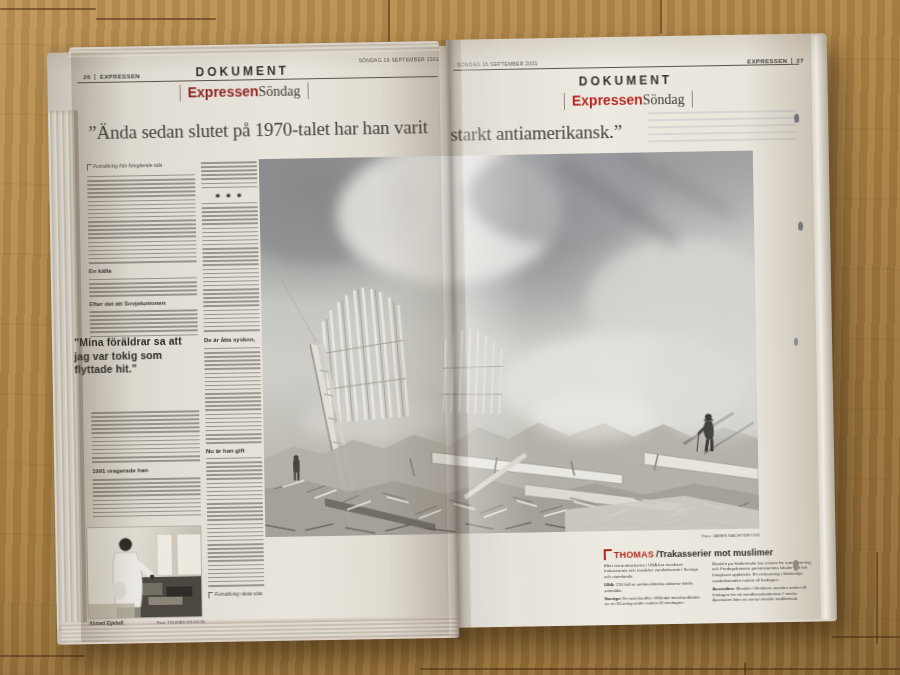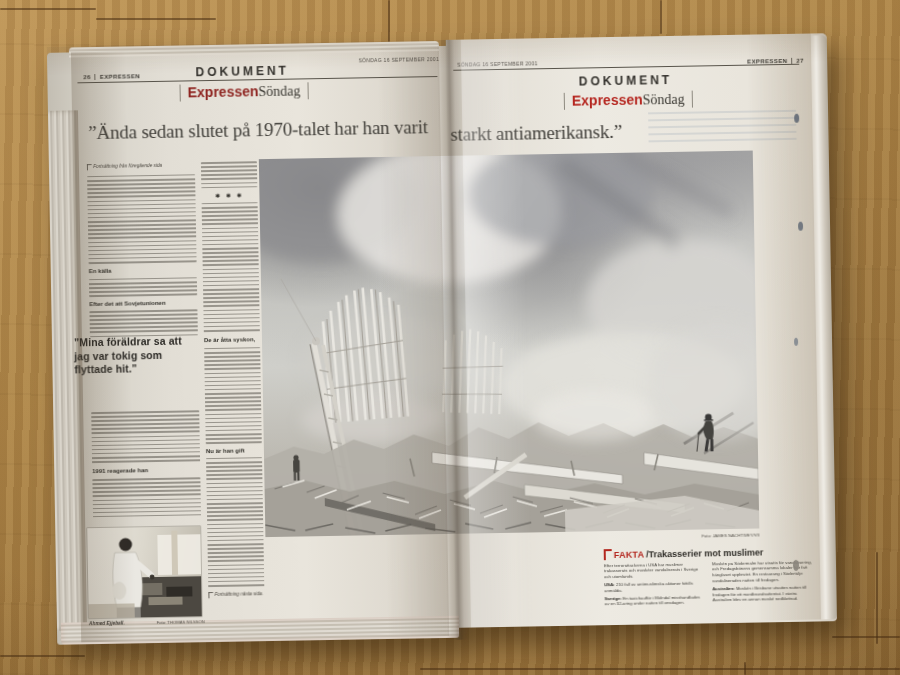--- a/index.html
+++ b/index.html
@@ -318,21 +318,21 @@
       </g>
 
       <polygon points="300,356 420,344 494,360 494,378 300,378" fill="#cfccc4" opacity=".9"></polygon>
     </svg>
   </div>
   <div class="photo-credit" style="left:564px;top:498px;width:140px">Foto: JAMES NACHTWEY/VII</div>
 
   <div class="fakta" style="left:548px;top:512px;width:212px">
     <div class="fakta-title">
       <span class="fakta-bracket"></span>
-      <span class="fakta-label">FAKTA</span>
+      <span class="fakta-label">THOMAS</span>
       <span class="fakta-rest">/Trakasserier mot muslimer</span>
     </div>
     <div class="fakta-cols">
       <div class="fakta-col">
         <div class="fakta-inner">
           <p>Efter terrorattackerna i USA har muslimer trakasserats och moskéer vandaliserats i Sverige och utomlands.</p>
           <p><b>USA:</b> <span>210 fall av antimuslimska aktioner hittills anmälda.</span></p>
           <p><b>Sverige:</b> <span>En taxichaufför i Mölndal misshandlades av en 32-åring under natten till onsdagen.</span></p>
         </div>
       </div>

